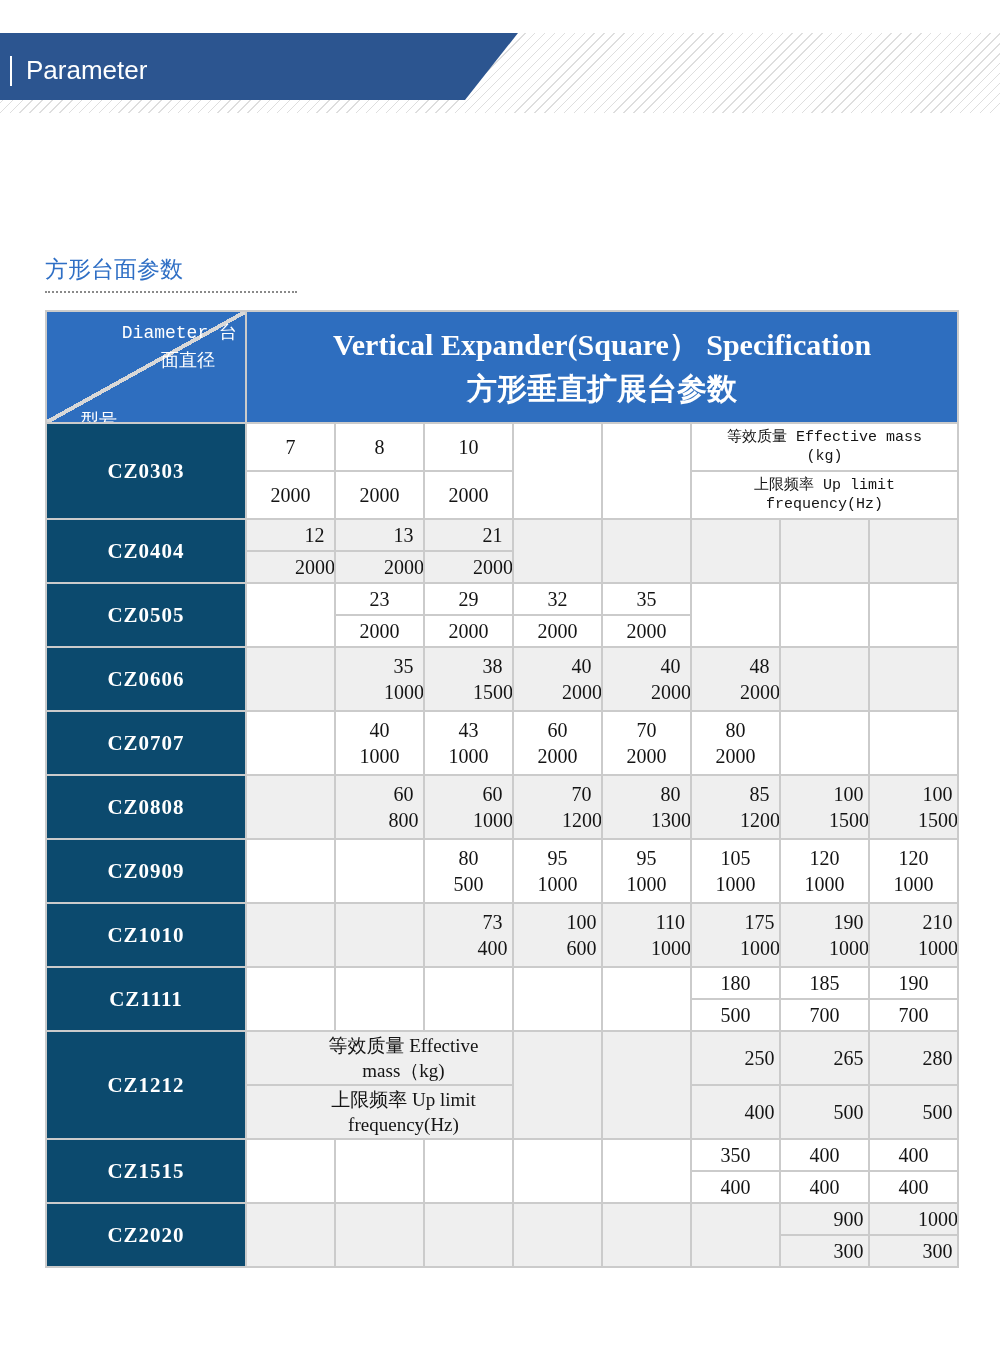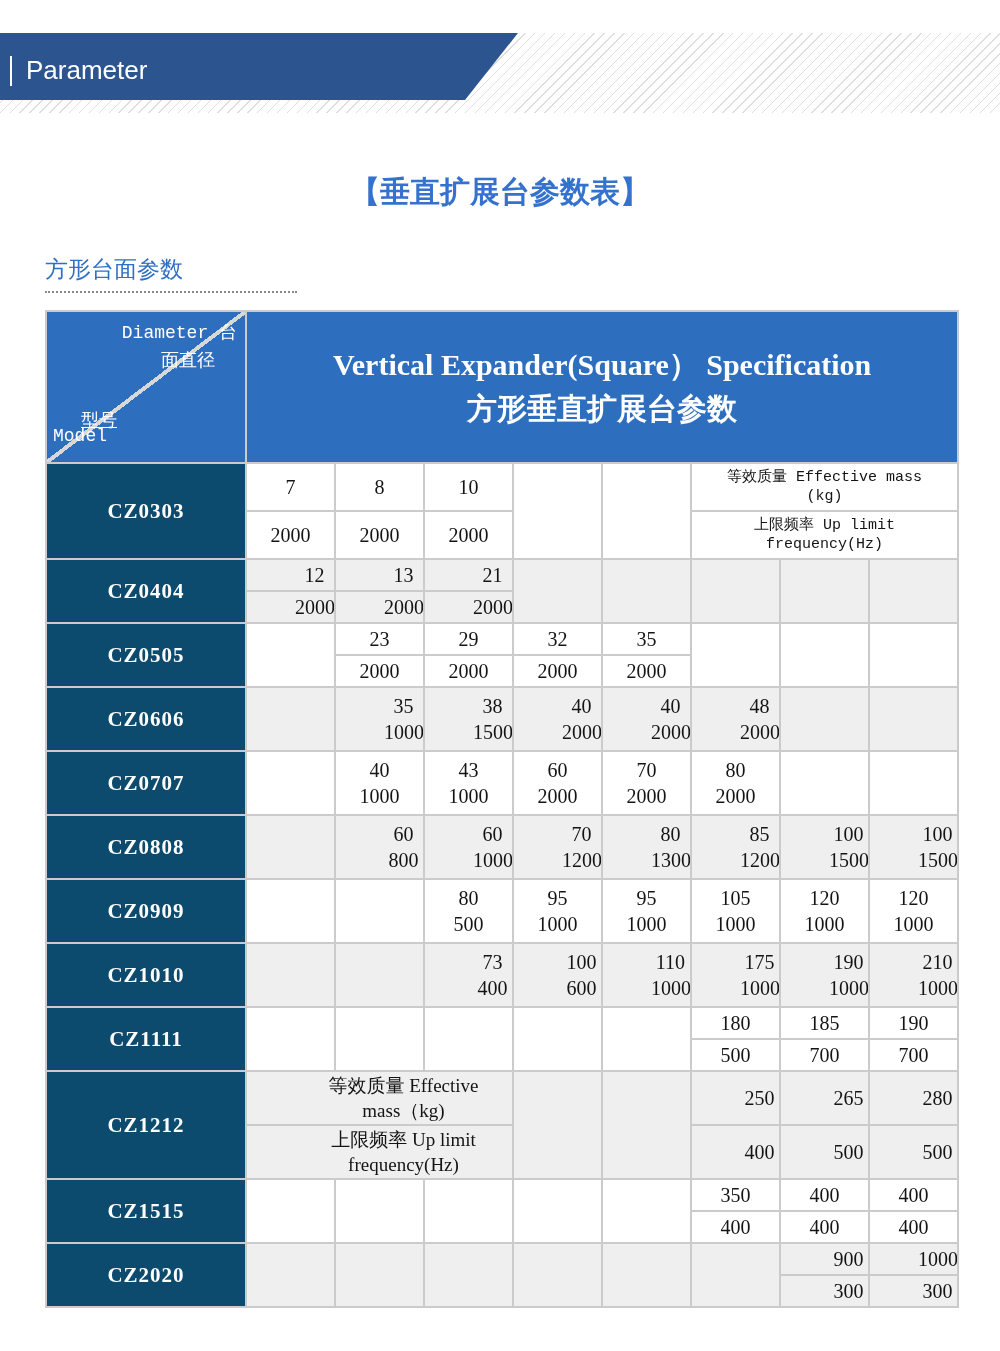--- a/index.html
+++ b/index.html
@@ -18,21 +18,21 @@
 
   .page-title { position:absolute; top:172px; left:0; width:100%; text-align:center;
     font-size:30px; font-weight:bold; color:#3572CE; }
 
   .section-label { position:absolute; top:254px; left:45px; font-size:23px; color:#2F6FC5; }
   .dotted { position:absolute; top:291px; left:45px; width:252px; height:0; border-bottom:2px dotted #8a8a8a; }
 
   
   table.spec { position:absolute; top:310px; left:45px; width:913px; border-collapse:collapse; table-layout:fixed; }
   .spec td { border:2px solid #cbcbcb; text-align:center; vertical-align:middle; padding:0; overflow:hidden; }
-  .head-row { height:152px; }
+  .head-row { height:112px; }
   td.corner { position:relative; background-color:#2E6EBF;
     background-image:linear-gradient(to bottom right,transparent calc(50% - 2px),#d8d8d8 calc(50% - 2px),#d8d8d8 calc(50% + 2px),transparent calc(50% + 2px));
     color:#fff; font-family:"Liberation Mono", monospace; font-size:18px; }
   .c-d1 { position:absolute; top:8px;  right:8px;  white-space:nowrap; }
   .c-d2 { position:absolute; top:36px; right:30px; white-space:nowrap; }
   .c-m1 { position:absolute; top:66px; left:6px;   white-space:nowrap;margin-top:48px; }
   .c-m2 { position:absolute; top:96px; left:34px;  white-space:nowrap;text-decoration:underline; }
   td.main-head { background:#2E6EBF; color:#fff; font-family:"Liberation Serif", serif;
     font-weight:bold; font-size:30px; line-height:44px; }
   .spec td.model { background:#0c4a6e; color:#fff; font-family:"Liberation Serif", serif;
@@ -49,21 +49,20 @@
 
 <div class="page">
 
   <div class="hatch-band"></div>
 
   <div class="banner">
     <span class="b-div"></span>
     <span class="b-en">Parameter</span>
   </div>
 
-  <div class="page-title">【垂直扩展台参数表】</div>
 
   <div class="section-label">方形台面参数</div>
   <div class="dotted"></div>
 
   <table class="spec">
     <colgroup>
       <col style="width:200px">
       <col style="width:89px">
         <col style="width:89px">
         <col style="width:89px">

